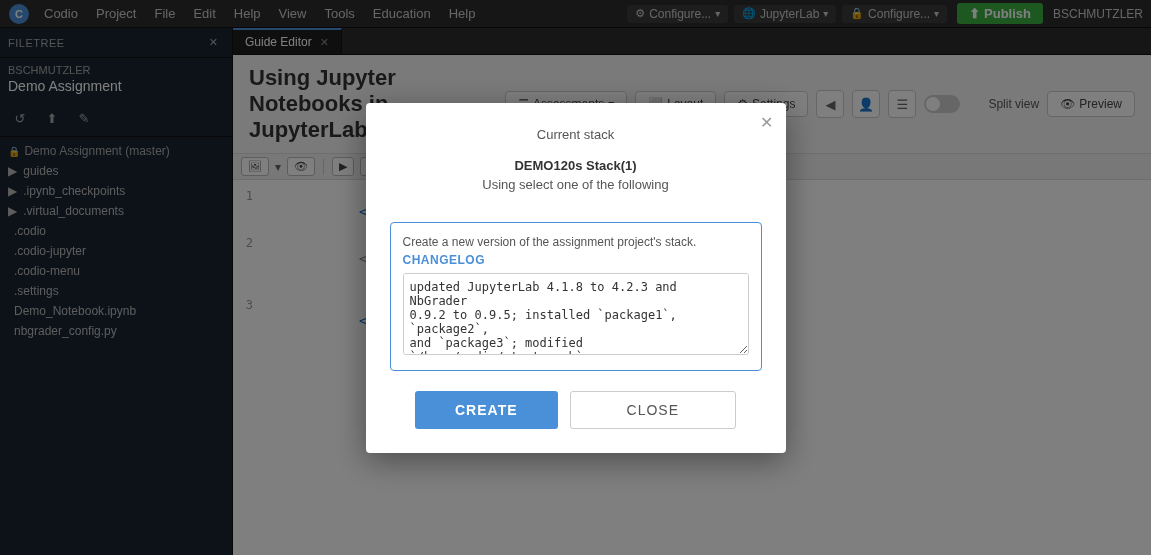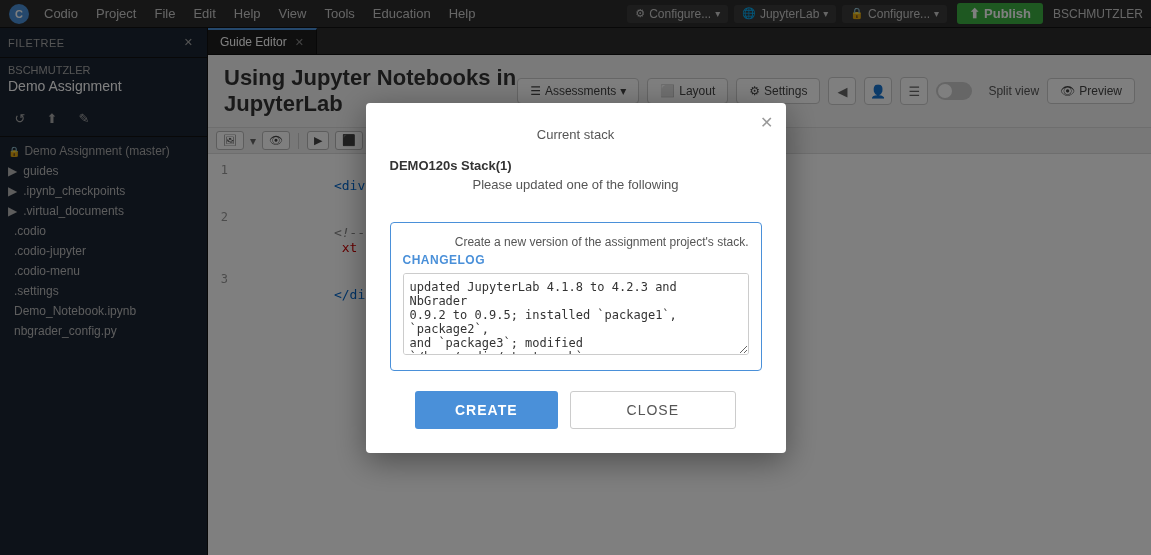--- a/index.html
+++ b/index.html
@@ -39,21 +39,21 @@
       color: #fff; font-size: 13px; font-weight: bold; cursor: pointer;
       margin: 0 8px;
     }
     .user-name { color: #ccc; font-size: 12px; }
 
     
     .main-layout { display: flex; height: calc(555px - 28px); }
 
     
     .sidebar {
-      width: 208px; background: #1a2433; border-right: 1px solid #111;
+      width: 233px; background: #1a2433; border-right: 1px solid #111;
       display: flex; flex-direction: column;
     }
     .sidebar-tab-close { padding: 4px 6px; cursor: pointer; color: #aaa; font-size: 11px; }
     .sidebar-header {
       display: flex; align-items: center; justify-content: space-between;
       padding: 4px 8px; border-bottom: 1px solid #111;
     }
     .sidebar-title { font-size: 11px; color: #aaa; text-transform: uppercase; letter-spacing: 0.5px; }
     .sidebar-user { padding: 6px 8px; background: #1a2433; }
     .sidebar-user-name { font-size: 11px; color: #aaa; text-transform: uppercase; }
@@ -102,21 +102,21 @@
       display: flex; align-items: center; gap: 4px; padding: 5px 12px;
       border: 1px solid #ccc; border-radius: 4px; background: #fff;
       color: #444; font-size: 12px; cursor: pointer;
     }
     .guide-nav-btn {
       width: 28px; height: 28px; border: 1px solid #ccc; border-radius: 4px;
       background: #fff; display: flex; align-items: center; justify-content: center;
       cursor: pointer; color: #666;
     }
     .split-view-area {
-      display: flex; align-items: center; gap: 12px;
+      display: flex; align-items: center; gap: 24px;
     }
     .toggle-switch {
       width: 36px; height: 18px; background: #ccc; border-radius: 9px;
       position: relative; cursor: pointer;
     }
     .toggle-switch-inner {
       width: 14px; height: 14px; background: #fff; border-radius: 50%;
       position: absolute; top: 2px; left: 2px; transition: left 0.2s;
     }
     .split-label { font-size: 12px; color: #555; margin-left: 4px; }
@@ -169,35 +169,35 @@
     }
     .modal-close {
       position: absolute; top: 12px; right: 12px; cursor: pointer;
       color: #999; font-size: 16px; line-height: 1;
     }
     .modal-title {
       font-size: 16px; font-weight: bold; color: #333; text-align: center;
       margin-bottom: 16px; letter-spacing: 0.5px;
     }
     .modal-current-stack { text-align: center; color: #555; font-size: 13px; margin-bottom: 16px; }
-    .modal-stack-name { text-align: left; font-weight: bold; color: #333; font-size: 13px; margin-bottom: 4px; }
+    .modal-stack-name { text-align: center; font-weight: bold; color: #333; font-size: 13px; margin-bottom: 4px; }
     .modal-select-label { text-align: center; color: #555; font-size: 13px; margin-bottom: 14px; }
     .modal-options { display: flex; gap: 12px; margin-bottom: 16px; }
     .modal-option-btn {
       flex: 1; padding: 8px 12px; border: 2px solid #4a90d9;
       border-radius: 4px; background: #fff; color: #4a90d9;
       font-size: 13px; cursor: pointer; text-align: center;
     }
     .modal-option-btn.active { background: #fff; }
     .modal-section {
       border: 1px solid #4a90d9; border-radius: 4px; padding: 12px;
       margin-bottom: 20px; background: #fff;
     }
     .modal-section-desc {
-      font-size: 12px; color: #555; margin-bottom: 4px; text-align: right;
+      font-size: 12px; color: #555; margin-bottom: 4px; text-align: left;
     }
     .changelog-label {
       font-size: 12px; font-weight: bold; color: #4a90d9;
       margin-bottom: 6px; text-transform: uppercase; letter-spacing: 0.5px;
     }
     .changelog-textarea {
       width: 100%; height: 82px; border: 1px solid #ccc; border-radius: 3px;
       font-family: monospace; font-size: 12px; padding: 6px; resize: vertical;
       color: #333; background: #fff;
     }
@@ -393,21 +393,21 @@
       </div>
     </div>
   </div>
 </div>
 
 <div class="overlay">
   <div class="modal">
     <span class="modal-close">✕</span>
     <div class="modal-current-stack">Current stack</div>
     <div class="modal-stack-name">DEMO120s Stack(1)</div>
-    <div class="modal-select-label">Please updated one of the following</div>
+    <div class="modal-select-label">Using select one of the following</div>
     <div class="modal-options">
     </div>
     <div class="modal-section">
       <div class="modal-section-desc">Create a new version of the assignment project's stack.</div>
       <div class="changelog-label">CHANGELOG</div>
       <textarea class="changelog-textarea" style="">updated JupyterLab 4.1.8 to 4.2.3 and NbGrader
 0.9.2 to 0.9.5; installed `package1`, `package2`,
 and `package3`; modified `/home/codio/startup.sh`</textarea>
     </div>
     <div class="modal-footer">

